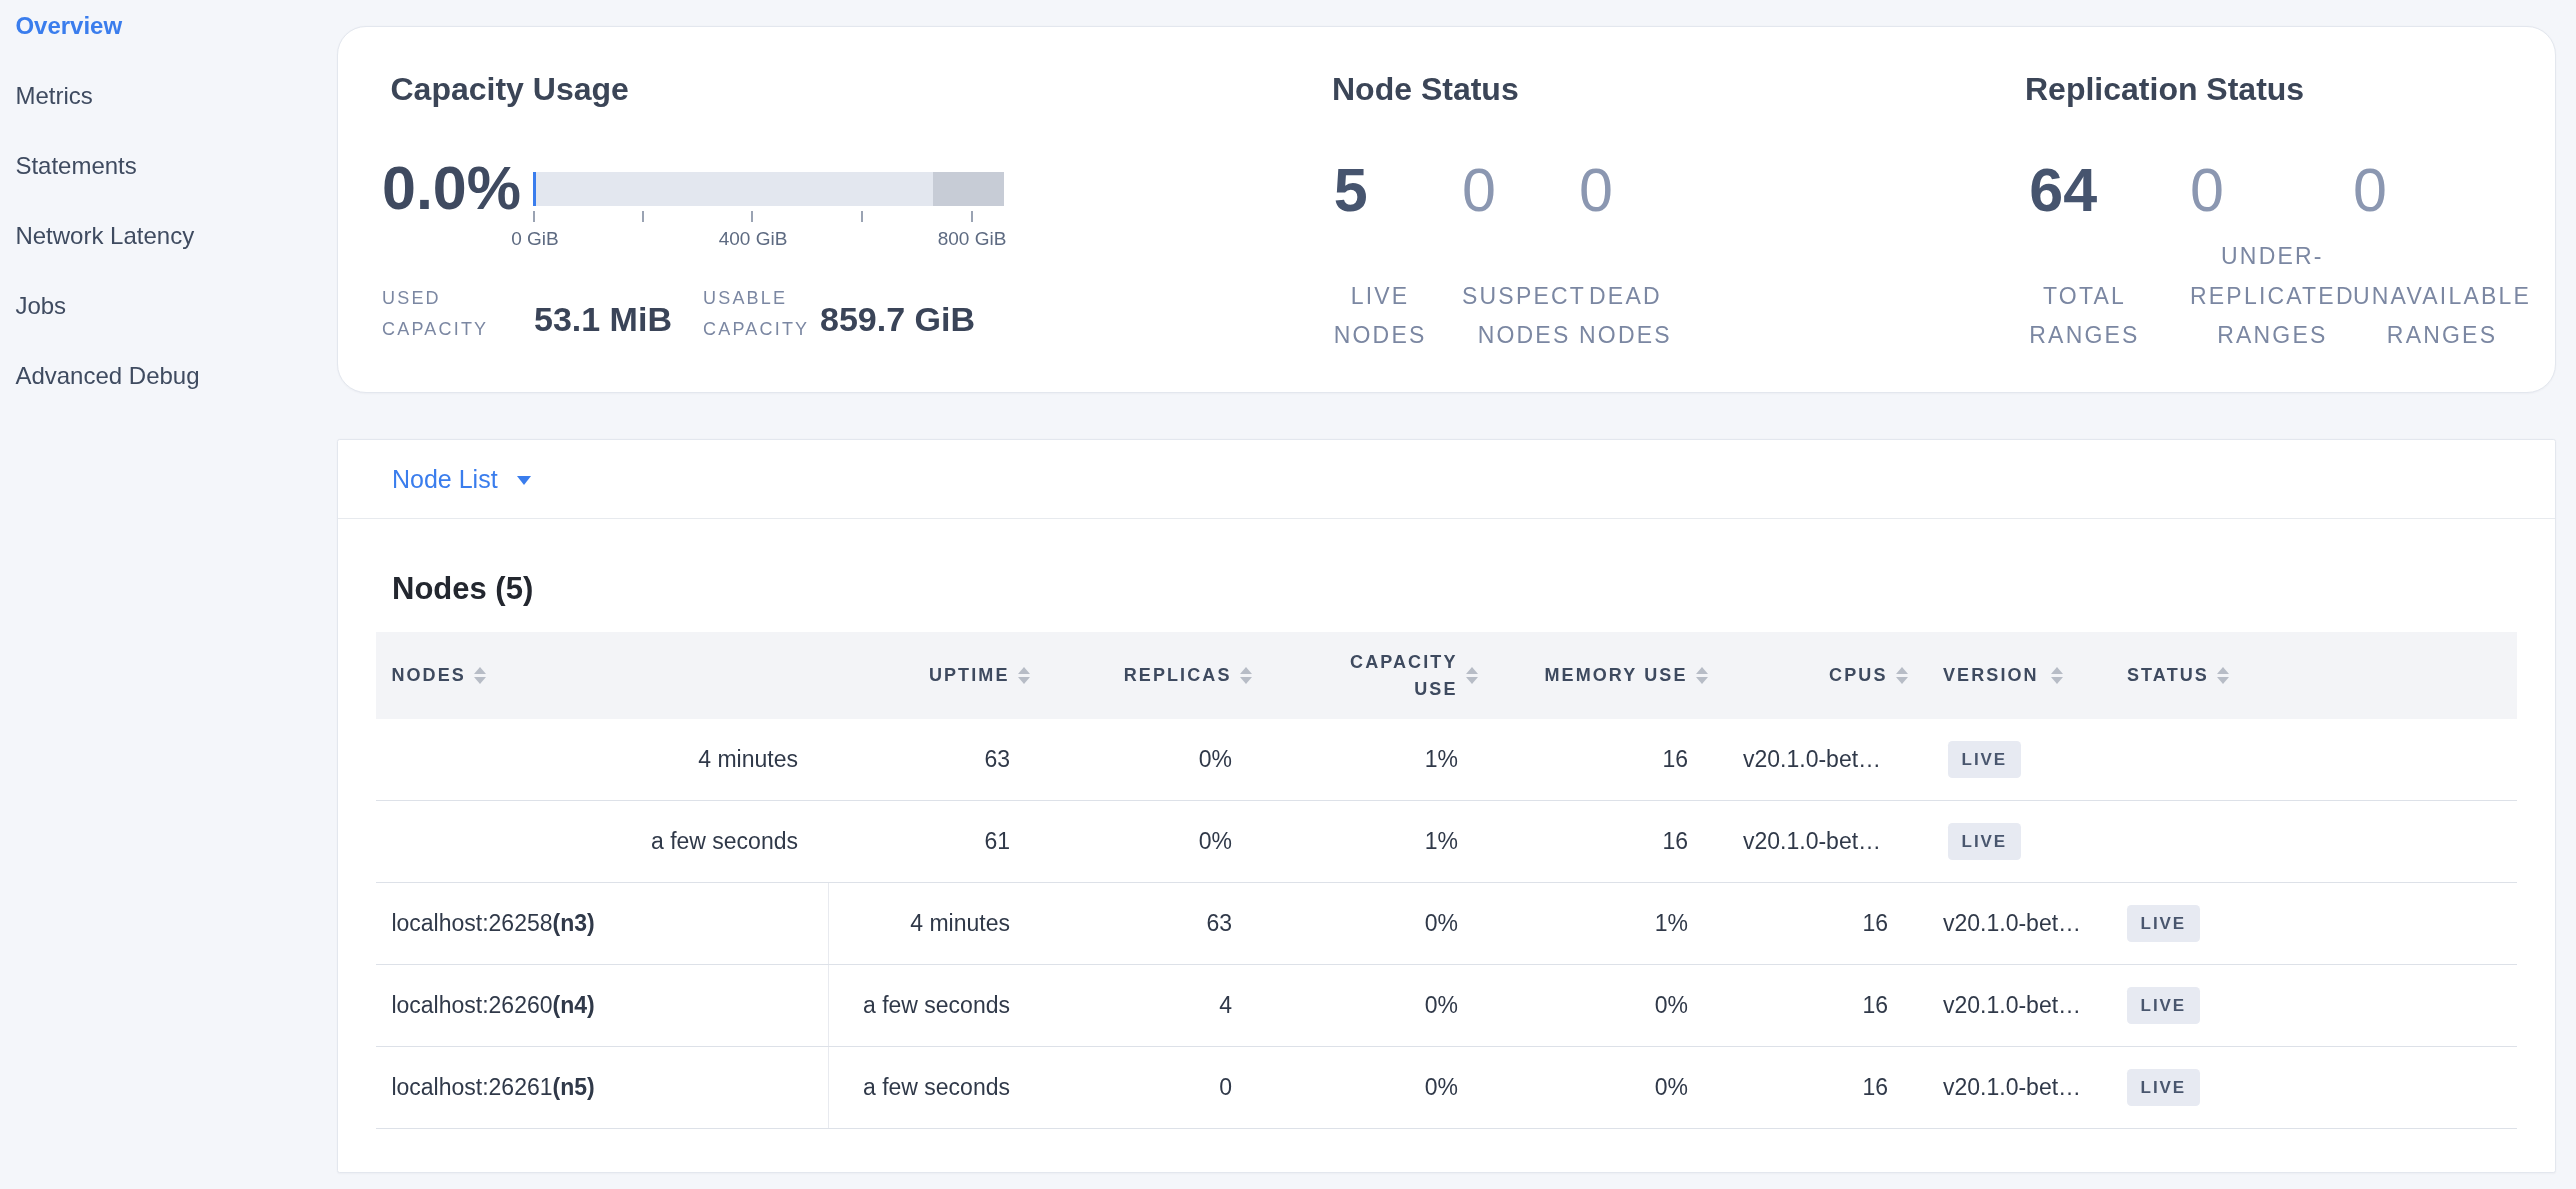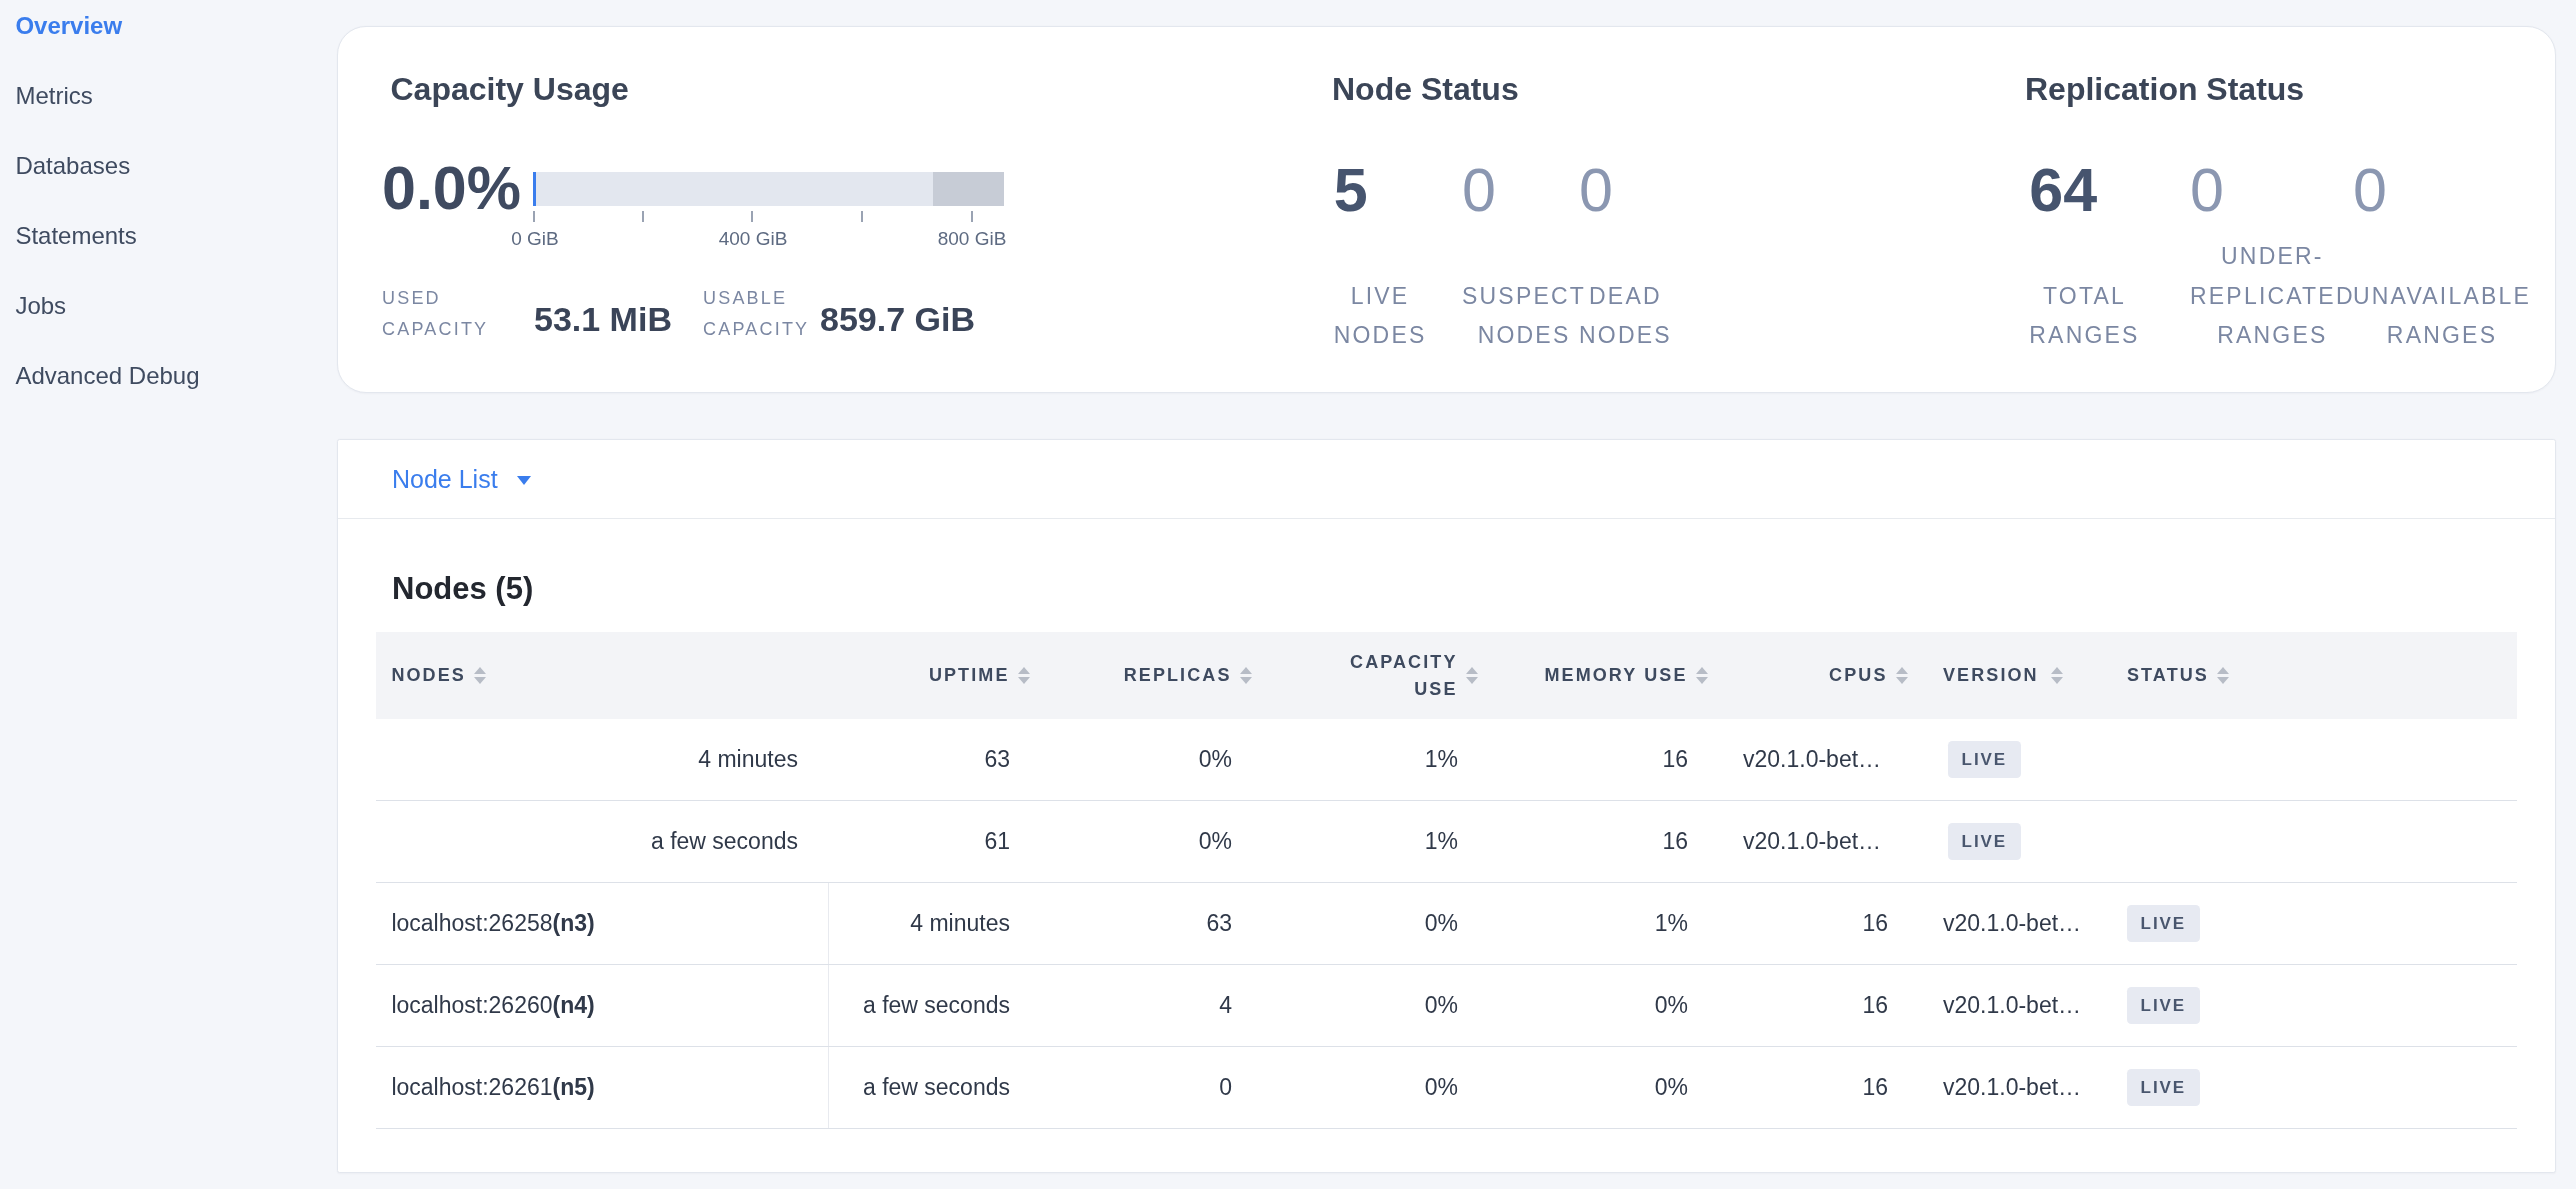--- a/index.html
+++ b/index.html
@@ -88,22 +88,22 @@
   .td.c6 { padding-left:24px; } .td.c7 { padding-left:29px; }
   .badge { display:inline-block; background:#e7eaf2; color:#49566e; font-weight:700; font-size:17px; letter-spacing:1.9px; padding:10.2px 13.6px; border-radius:4.3px; line-height:1; }
 </style>
 </head>
 <body>
 
 <div id="sidebar">
   <div class="nav">
       <div class="side-item active">Overview</div>
       <div class="side-item">Metrics</div>
-      <div class="side-item">Databases</div>
       <div class="side-item">Statements</div>
+      <div class="side-item">Network Latency</div>
       <div class="side-item">Jobs</div>
       <div class="side-item">Advanced Debug</div>
     </div>
 </div>
 
 <div id="card-summary" class="card">
 
   <div class="sec sec-capacity">
     <div class="section-title">Capacity Usage</div>
     <div class="cap-percent">0.0%</div>

